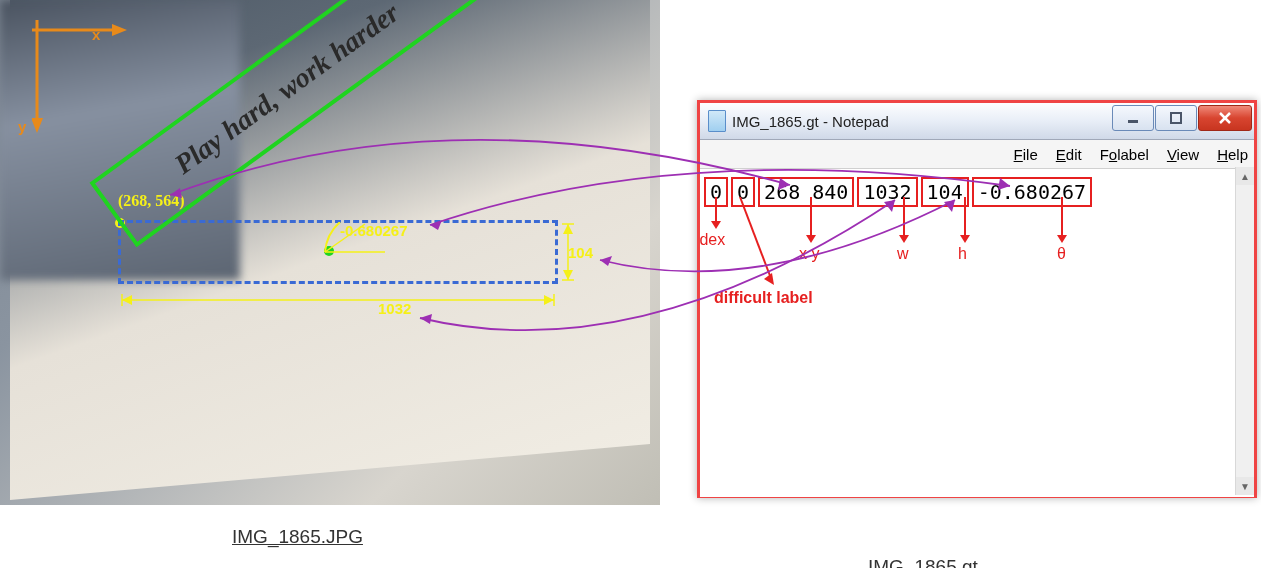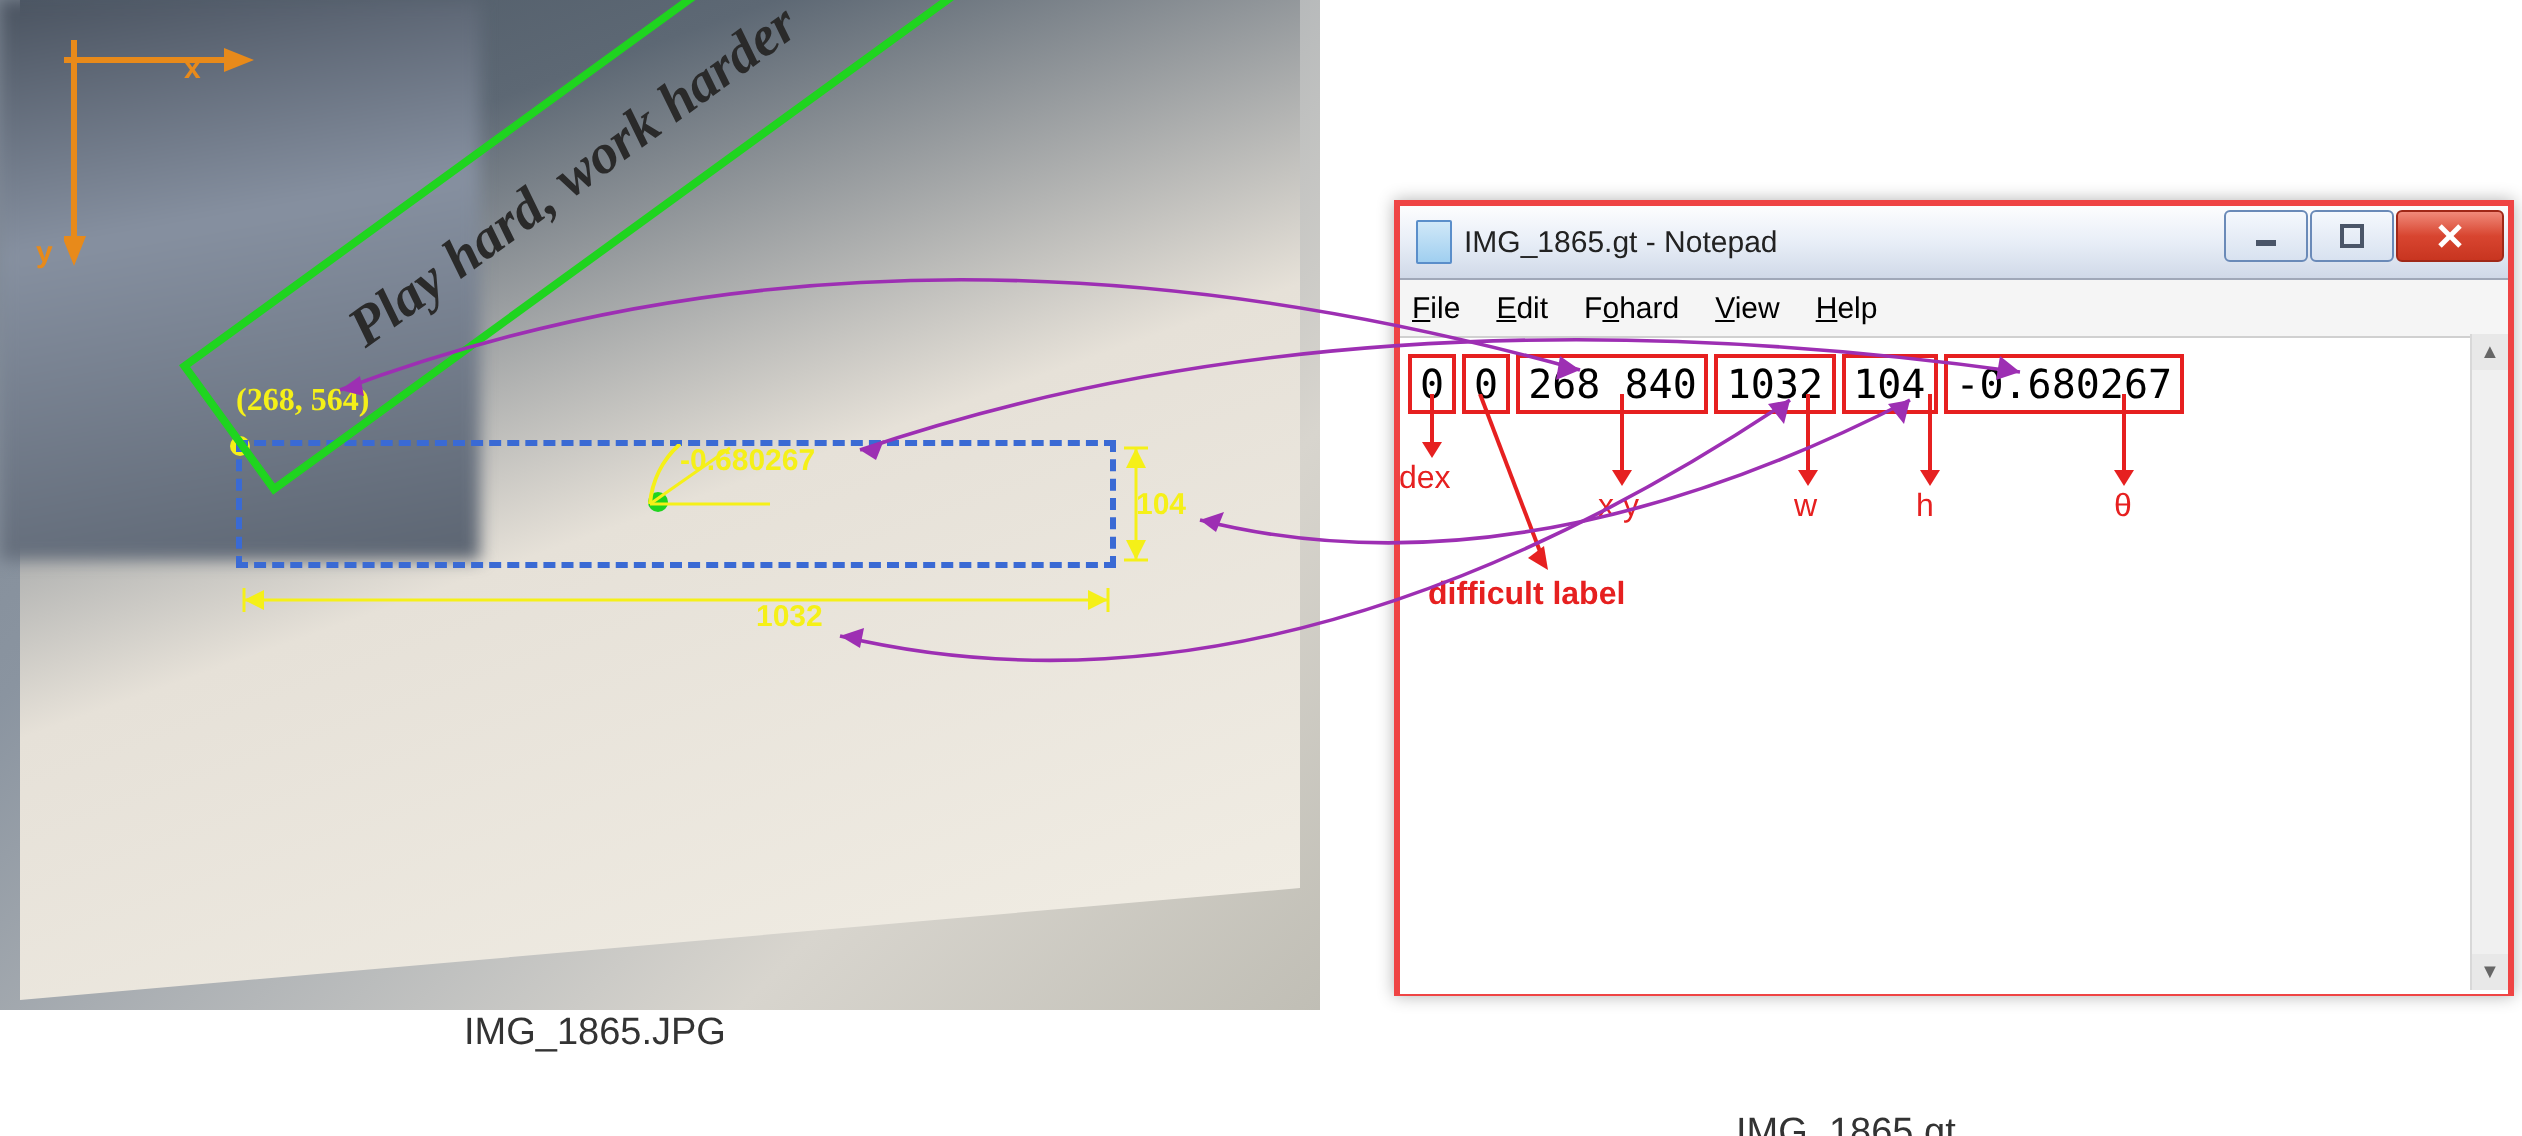--- a/index.html
+++ b/index.html
@@ -142,21 +142,21 @@
     top: 244px;
     color: #f5f018;
     font-size: 15px;
     font-weight: bold;
   }
   .caption {
     position: absolute;
     font-size: 19px;
     color: #333;
   }
-  .caption-left { left: 232px; top: 506px; }
+  .caption-left { left: 232px; top: 526px; text-decoration: underline; }
   .caption-right { left: 868px; top: 556px; }
 
   .notepad {
     position: absolute;
     left: 697px;
     top: 100px;
     width: 554px;
     height: 392px;
     border: 3px solid #ef4444;
     background: #fef9c3;
@@ -213,20 +213,21 @@
   }
   .np-menubar {
     height: 28px;
     background: #f5f5f5;
     border-bottom: 1px solid #d0d0d0;
     display: flex;
     align-items: center;
     padding: 0 6px;
     font-size: 15px;
     gap: 18px;
+    justify-content: flex-end;
   }
   .np-menu-item span.ul { text-decoration: underline; }
   .np-content {
     position: relative;
     padding: 8px 4px;
     font-family: 'Consolas', monospace;
     font-size: 20px;
     height: calc(100% - 36px - 28px - 16px);
     background: white;
     overflow: hidden;
@@ -350,21 +351,21 @@
         <svg width="14" height="14">
             <line x1="2" y1="2" x2="12" y2="12" stroke="white" stroke-width="2.5"></line>
             <line x1="12" y1="2" x2="2" y2="12" stroke="white" stroke-width="2.5"></line>
           </svg>
       </div>
     </div>
   </div>
   <div class="np-menubar">
     <span class="np-menu-item"><span class="ul">F</span><span>ile</span></span>
     <span class="np-menu-item"><span class="ul">E</span><span>dit</span></span>
-    <span class="np-menu-item">F<span class="ul">o</span><span>hard</span></span>
+    <span class="np-menu-item">F<span class="ul">o</span><span>label</span></span>
     <span class="np-menu-item"><span class="ul">V</span><span>iew</span></span>
     <span class="np-menu-item"><span class="ul">H</span><span>elp</span></span>
   </div>
   <div class="np-content">
     <span class="redbox">0</span><span class="redbox">0</span><span class="redbox">268  840</span><span class="redbox">1032</span><span class="redbox">104</span><span class="redbox">-0.680267</span>
 
     
     <svg class="red-arrow" style="left:7px; top:28px;" width="18" height="36">
       <line x1="9" y1="0" x2="9" y2="28" stroke="#e62020" stroke-width="2"></line>
       <polygon points="9,32 4,24 14,24" fill="#e62020"></polygon>

